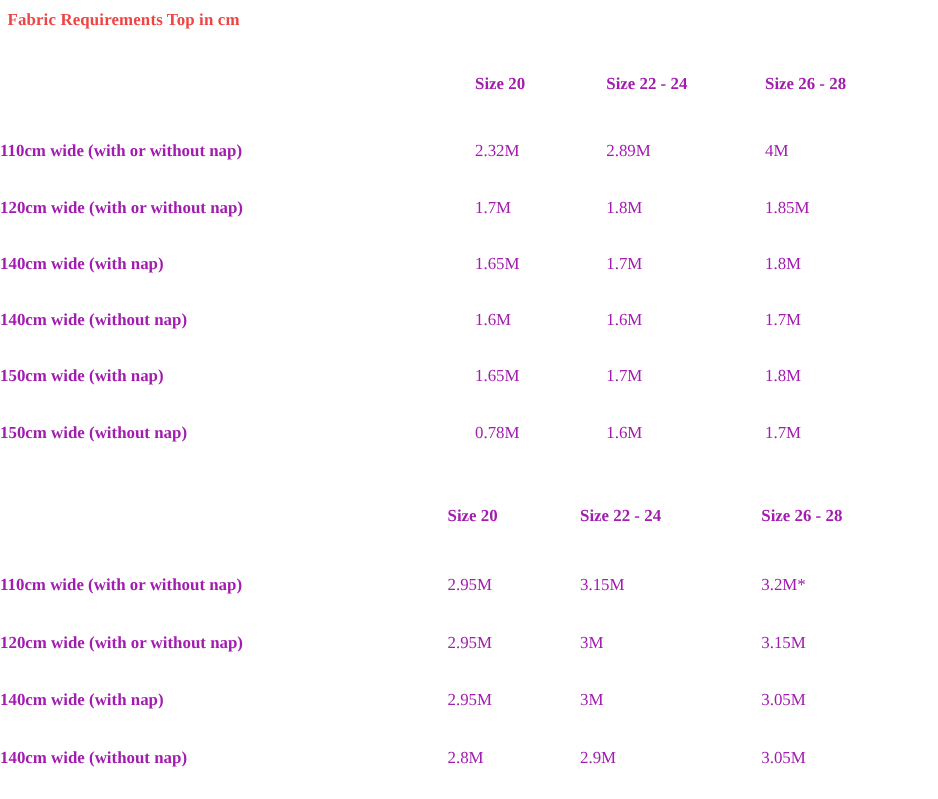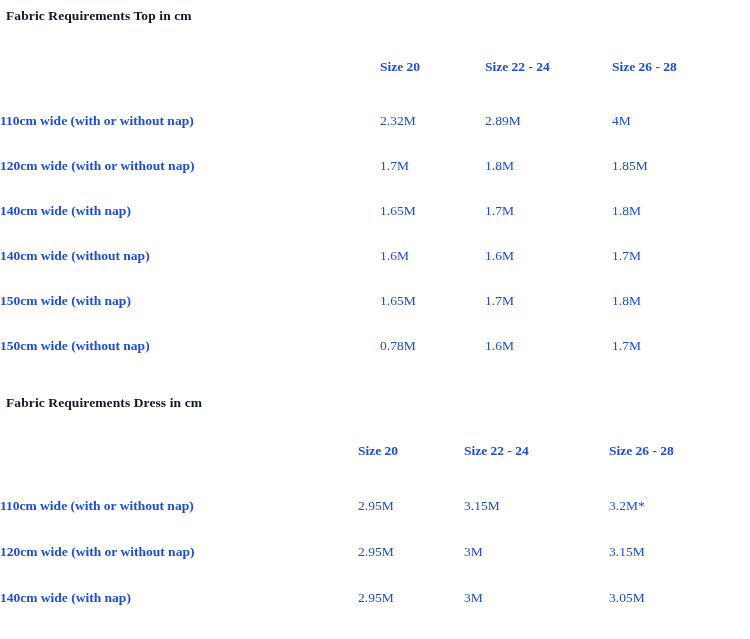--- a/index.html
+++ b/index.html
@@ -17,36 +17,36 @@
   .page {
     position: relative;
     width: 750px;
     height: 639px;
     box-sizing: border-box;
     padding: 8px 0 0 0;
   }
   .section-title {
     font-weight: bold;
     font-size: 13.5px;
-    color: #0f172a;
+    color: #ef4444;
     margin: 0 0 0 6px;
     letter-spacing: 0.1px;
   }
   table.fabric {
     border-collapse: collapse;
     table-layout: fixed;
     width: 744px;
     margin-left: 0;
   }
   table.fabric td, table.fabric th {
     text-align: left;
     vertical-align: top;
     padding: 0;
     font-size: 13.5px;
-    color: #1d4ed8;
+    color: #a21caf;
   }
   .col-label { width: 372px; }
   .col-a { width: 106px; }
   .col-b { width: 127px; }
   .col-c { width: 139px; }
 
   .hdr-cell {
     font-weight: bold;
     font-size: 13px;
     padding-bottom: 0;
@@ -143,21 +143,20 @@
       </tr>
       <tr class="data-row">
         <td class="row-label">150cm wide (without nap)</td>
         <td class="val-cell v-a">0.78M</td>
         <td class="val-cell v-b">1.6M</td>
         <td class="val-cell v-c">1.7M</td>
       </tr>
     </tbody>
   </table>
 
-  <h2 class="section-title" id="dress-title">Fabric Requirements Dress in cm</h2>
 
   <table class="fabric" id="dress-section">
     <colgroup>
       <col class="col-label">
         <col class="col-a">
         <col class="col-b">
         <col class="col-c">
     </colgroup>
     <thead>
       <tr class="hdr-row">

